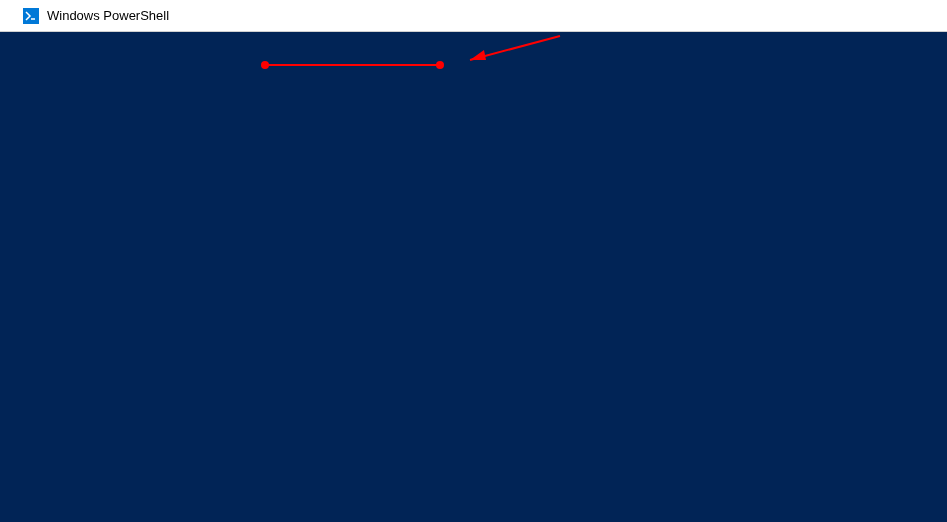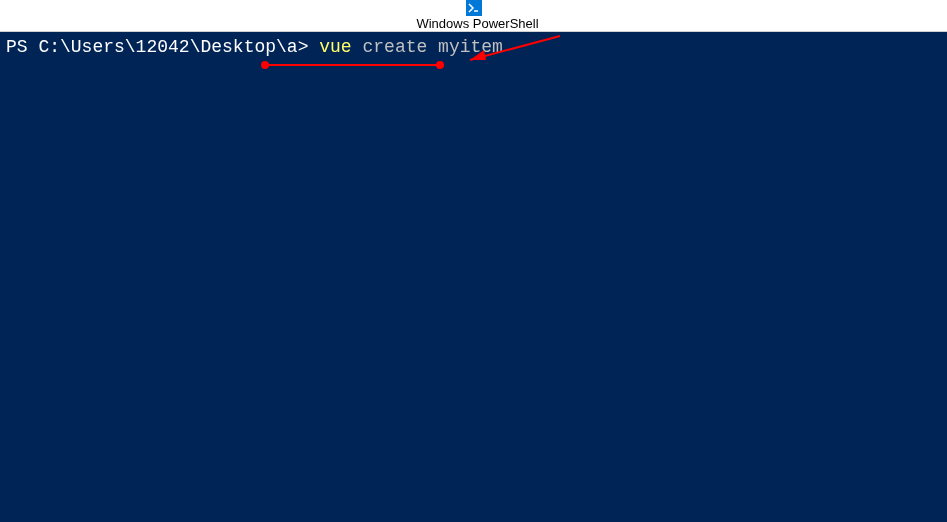--- a/index.html
+++ b/index.html
@@ -14,22 +14,21 @@
       background: #012456;
       overflow: hidden;
       position: relative;
     }
     .title-bar {
       height: 32px;
       background: #ffffff;
       border-bottom: 1px solid #d0d0d0;
       display: flex;
       align-items: center;
-      padding-left: 8px;
-      flex-direction: column;
+      padding-left: 23px;
     }
     .title-icon {
       width: 16px;
       height: 16px;
       margin-right: 8px;
       display: inline-flex;
       align-items: center;
       justify-content: center;
     }
     .title-text {
@@ -81,21 +80,20 @@
     <svg width="16" height="16" viewBox="0 0 16 16">
       <rect x="0" y="0" width="16" height="16" fill="#0078d7"></rect>
       <path d="M3 4 L7 8 L3 12" stroke="#ffffff" stroke-width="1.5" fill="none"></path>
       <line x1="8" y1="11" x2="12" y2="11" stroke="#ffffff" stroke-width="1.5"></line>
     </svg>
   </span>
   <span class="title-text">Windows PowerShell</span>
 </div>
 
 <div class="terminal-area">
-  <div class="prompt-line"><span class="prompt-text">PS C:\Users\12042\Desktop\a&gt; </span><span class="command-keyword">vue</span><span class="command-args"> create myitem</span></div>
 
   <svg class="annotation-layer" width="947" height="490">
 
     <line x1="265" y1="33" x2="440" y2="33" stroke="#ff0000" stroke-width="2"></line>
     <circle cx="265" cy="33" r="4" fill="#ff0000"></circle>
     <circle cx="440" cy="33" r="4" fill="#ff0000"></circle>
 
     <line x1="560" y1="4" x2="470" y2="28" stroke="#ff0000" stroke-width="2"></line>
     <polygon points="470,28 484,18 486,28" fill="#ff0000"></polygon>
   </svg>

